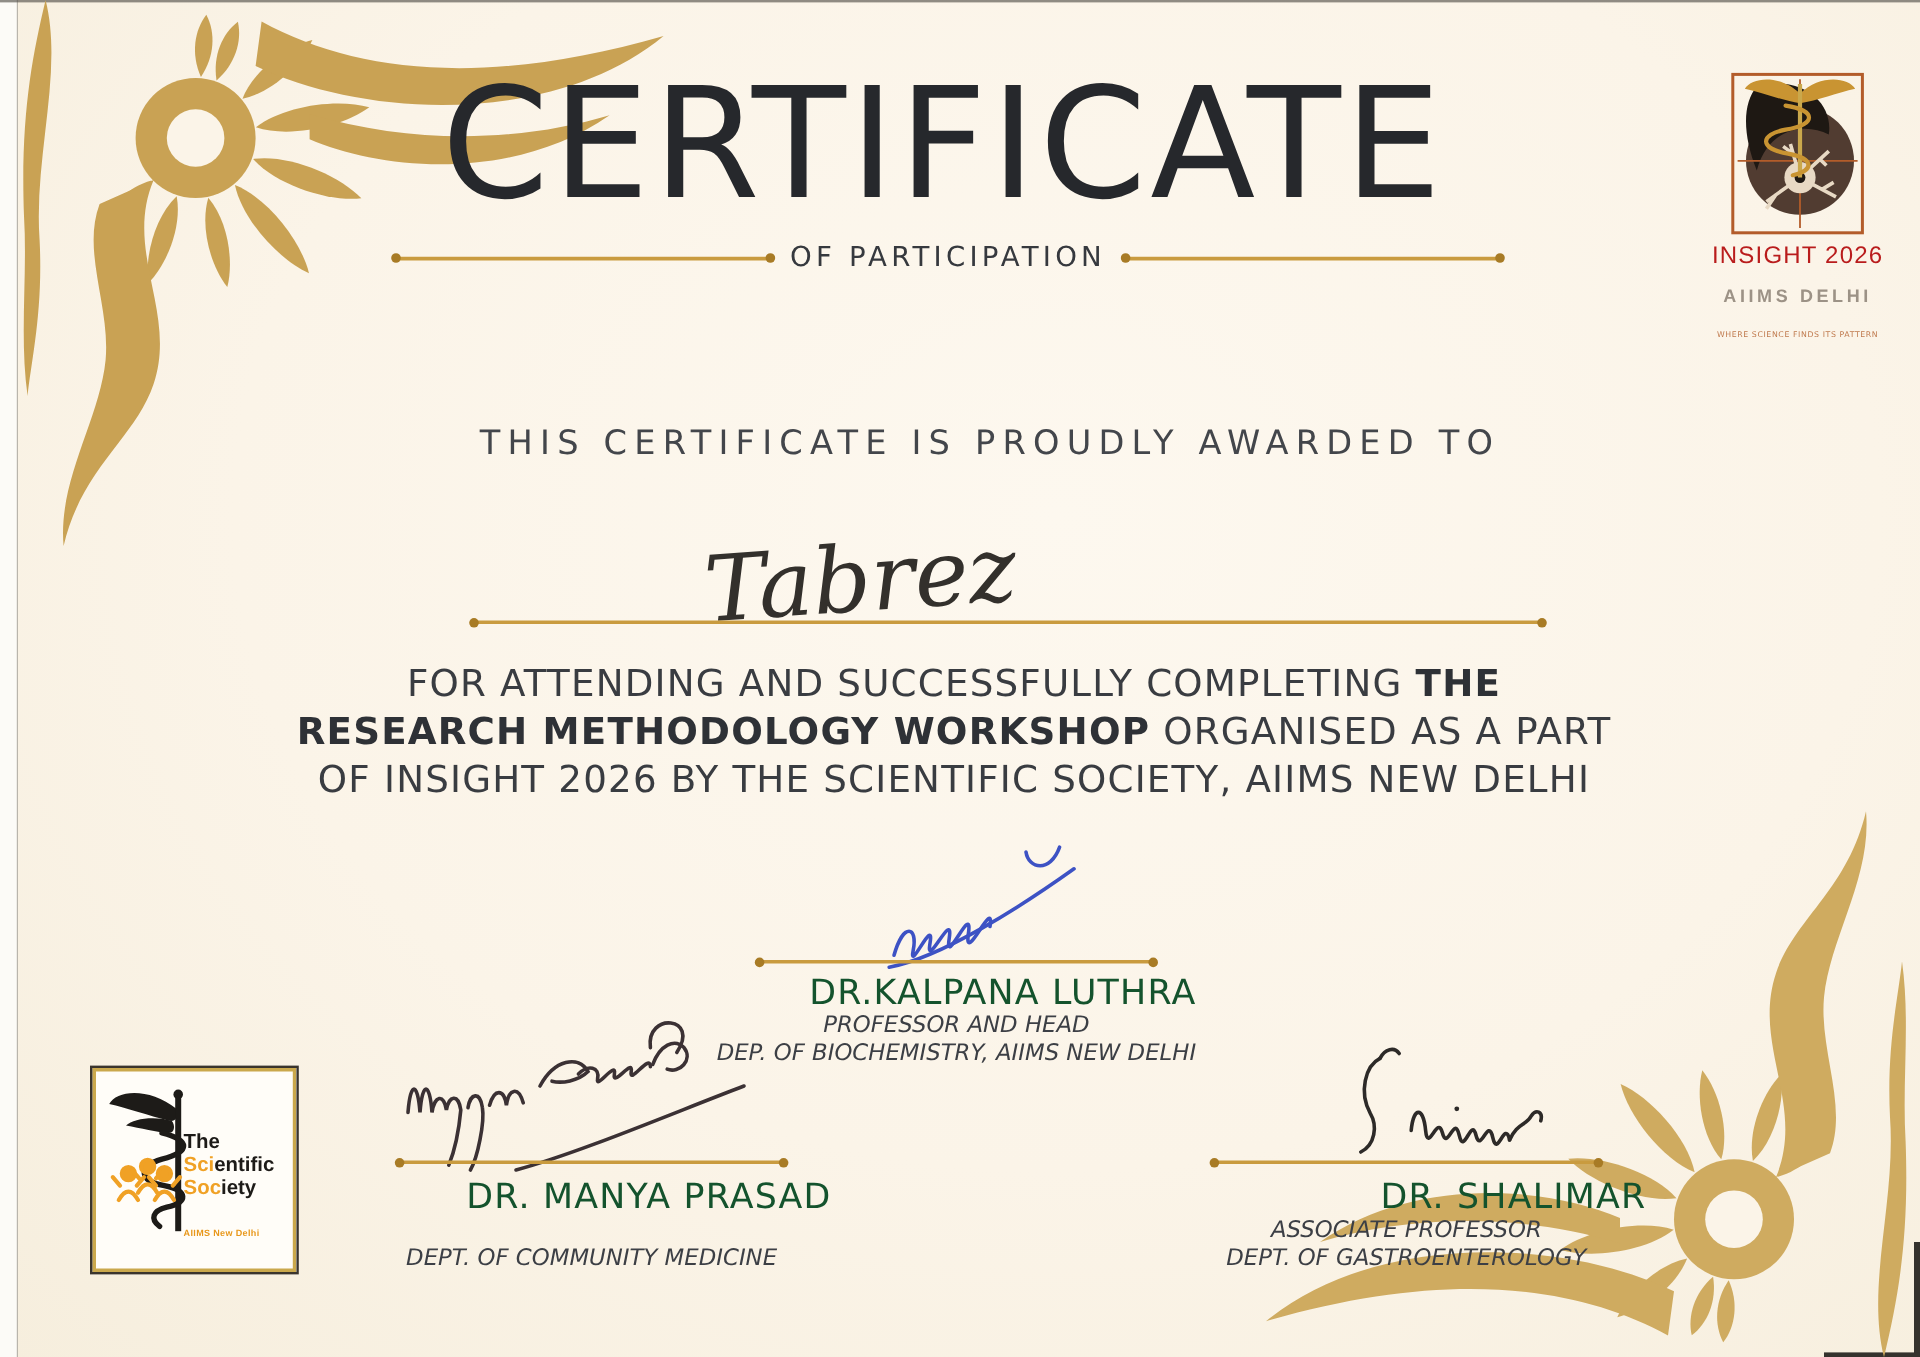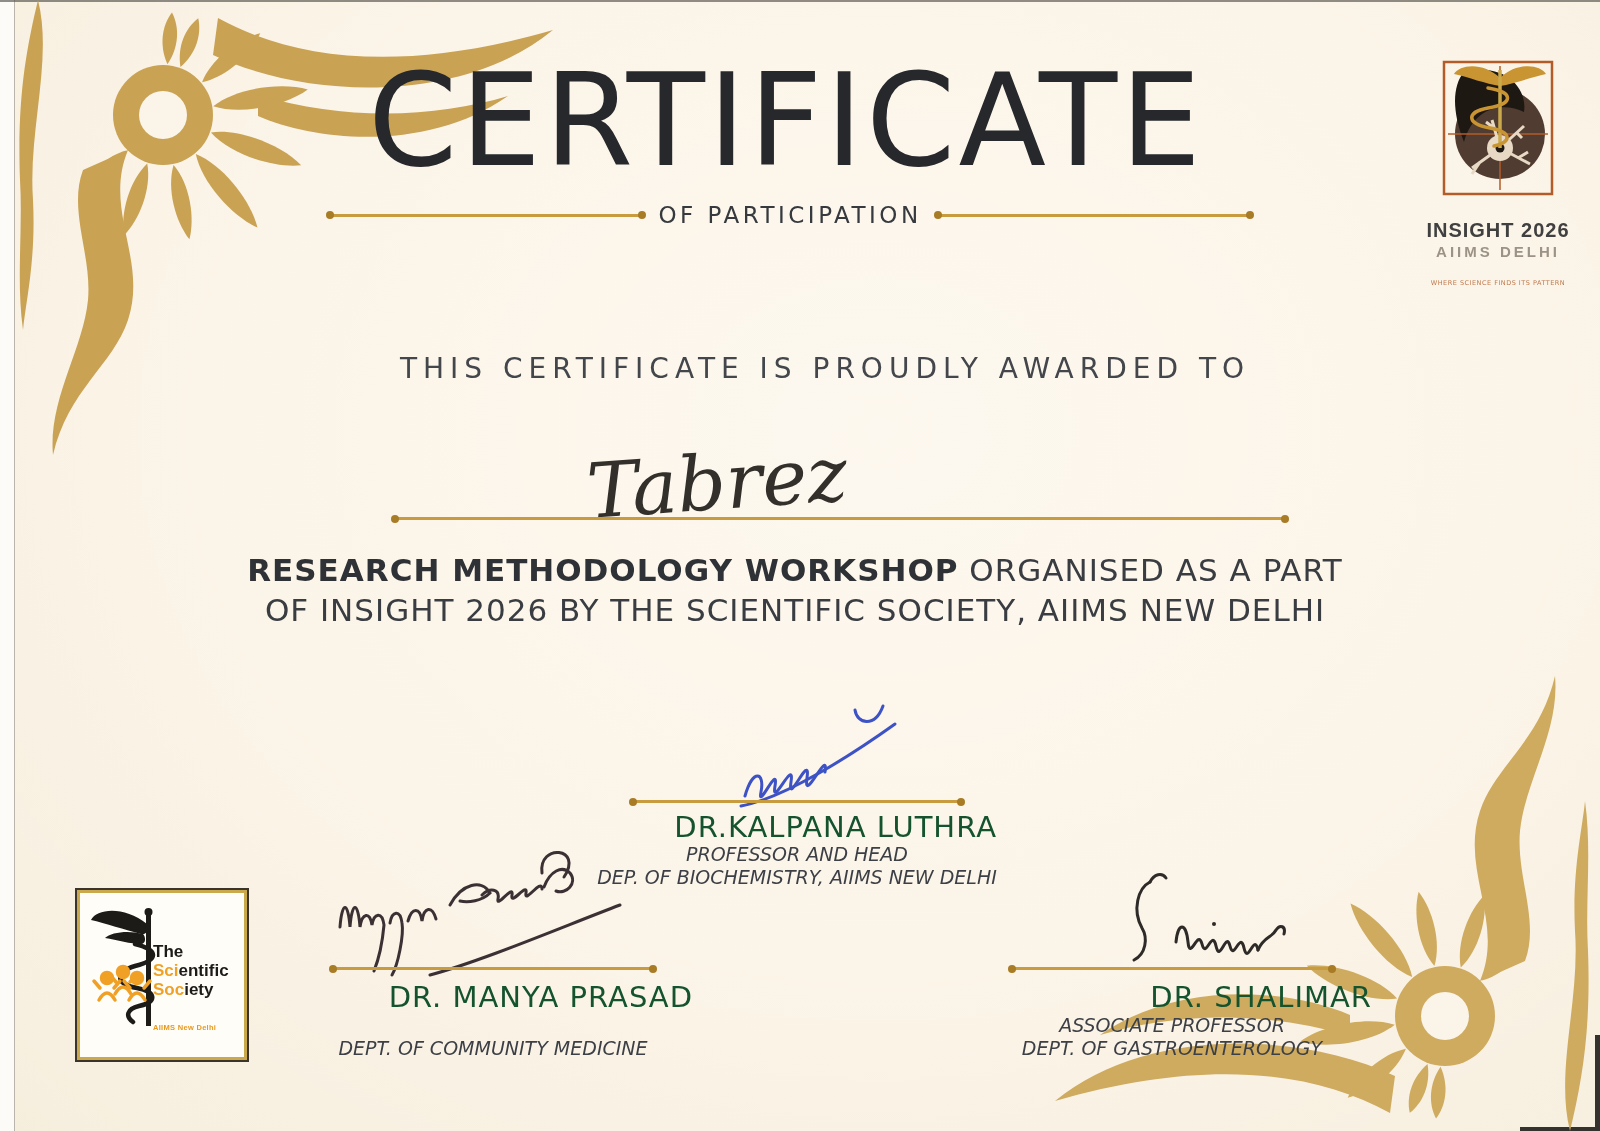--- a/index.html
+++ b/index.html
@@ -37,22 +37,22 @@
   .gline.flex{flex:1;}
   .gline::before,.gline::after{
     content:'';position:absolute;top:-2.5px;width:8px;height:8px;border-radius:50%;
     background:var(--line_dot,#a87b25);
   }
   .gline::before{left:-4px;}
   .gline::after{right:-4px;}
 
   .insight-logo{position:absolute;left:1416px;top:60px;width:164px;text-align:center;}
   .insight-logo svg{display:block;margin:0 auto;}
-  .insight-title{font-family:"Liberation Sans",sans-serif;font-weight:bold;font-size:20px;letter-spacing:1px;color:#404040;margin-top:23px;}
-  .insight-sub{font-family:"Liberation Sans",sans-serif;font-weight:bold;font-size:15px;letter-spacing:3px;color:#9c9286;margin-top:1px;}
+  .insight-title{font-family:"Liberation Sans",sans-serif;font-weight:normal;font-size:20px;letter-spacing:1px;color:#b91c1c;margin-top:6px;}
+  .insight-sub{font-family:"Liberation Sans",sans-serif;font-weight:bold;font-size:15px;letter-spacing:3px;color:#9c9286;margin-top:14px;}
   .insight-tag{font-size:6.5px;letter-spacing:.5px;color:#c07a4e;margin-top:19px;}
 
   .awarded{
     position:absolute;top:352px;left:0;width:1554px;text-align:center;
     font-size:28px;letter-spacing:6px;color:#43464b;padding-left:48px;
   }
   .recipient{
     position:absolute;top:438px;left:417px;width:600px;text-align:center;
     font-family:"DejaVu Serif",serif;font-style:italic;
     font-size:76px;color:#33302c;transform:rotate(-4deg);
@@ -167,20 +167,21 @@
     <span class="subtitle">OF PARTICIPATION</span>
     <span class="gline flex"></span>
   </div>
 
   <div class="awarded">THIS CERTIFICATE IS PROUDLY AWARDED TO</div>
 
   <div class="recipient">Tabrez</div>
   <div class="gline name-line"></div>
 
   <div class="body-text">
+    <div><span>FOR ATTENDING AND SUCCESSFULLY COMPLETING </span><b>THE</b></div>
     <div><b>RESEARCH METHODOLOGY WORKSHOP</b><span> ORGANISED AS A PART</span></div>
     <div><span>OF INSIGHT 2026 BY THE SCIENTIFIC SOCIETY, AIIMS NEW DELHI</span></div>
   </div>
 
   <svg class="sig-svg" style="left:735px;top:696px;" width="175" height="118" viewBox="0 0 175 118">
     <g stroke="#3d52c4" stroke-width="3" fill="none" stroke-linecap="round">
       <path d="M120,14 C122,28 140,32 148,10"></path>
       <path d="M10,100 C18,72 30,76 26,96 S44,66 40,90 S60,60 56,86 S76,54 72,82 S94,50 90,76"></path>
       <path d="M6,110 C50,102 118,58 160,28"></path>
     </g>

